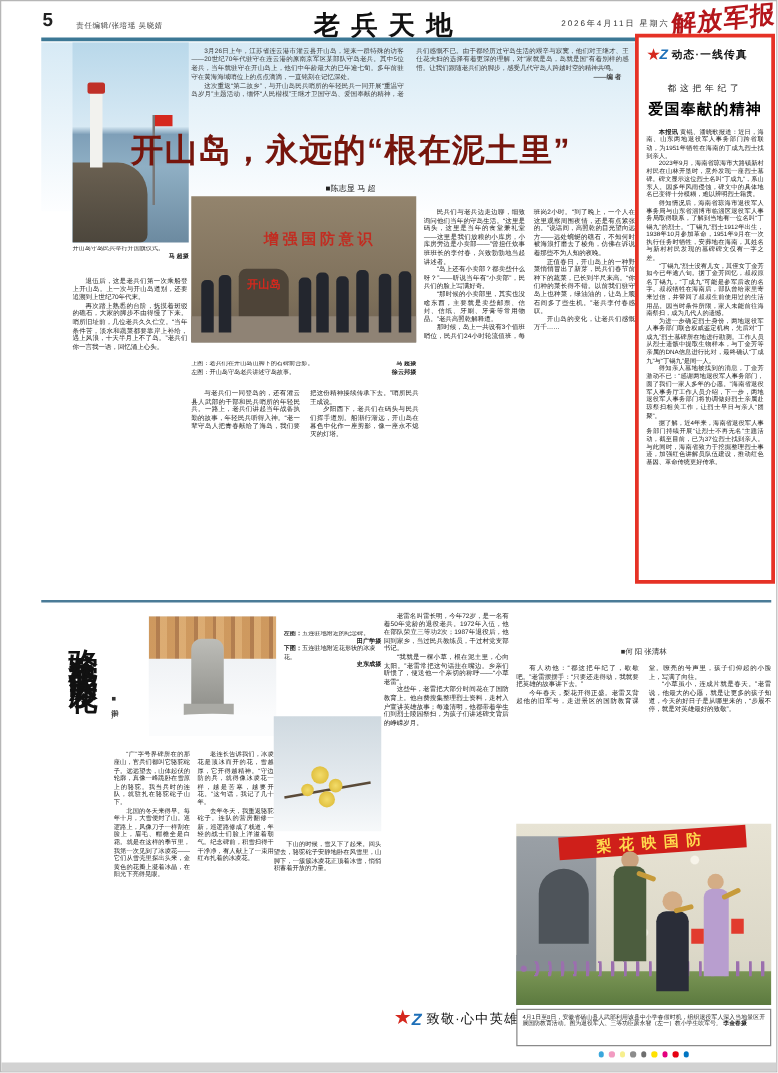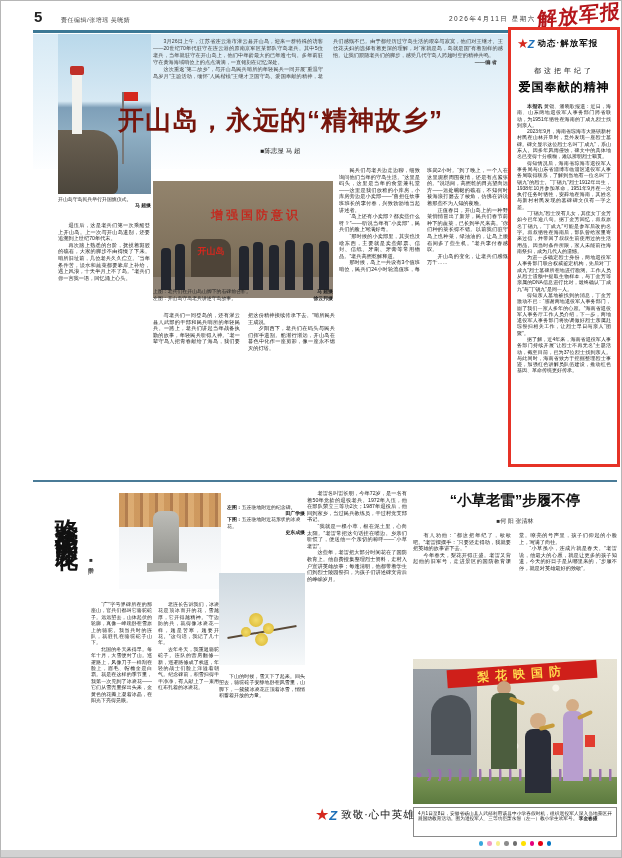--- a/index.html
+++ b/index.html
@@ -34,21 +34,21 @@
   .byline{left:52px;top:146px;width:455px;text-align:center;font-size:6.5px;color:#222;}
   
   .ph-lh{left:57px;top:33px;width:93px;height:160px;background:linear-gradient(#b9d8ea 0%,#d7e9f4 42%,#7e9fb8 46%,#8fafc4 62%,#6c8aa0 100%);overflow:hidden;}
   .lh-rock{position:absolute;left:0;top:96px;width:60px;height:64px;background:linear-gradient(#6b6152,#4c463c);border-radius:0 40% 10% 0;}
   .lh-tower{position:absolute;left:14px;top:40px;width:10px;height:60px;background:#f2f2ee;}
   .lh-cap{position:absolute;left:12px;top:32px;width:14px;height:9px;background:#c03028;border-radius:2px;}
   .lh-pole{position:absolute;left:64px;top:58px;width:1.5px;height:72px;background:#777;}
   .lh-flag{position:absolute;left:66px;top:58px;width:14px;height:9px;background:#d5281e;}
   .cap-lh{left:57px;top:196px;width:93px;}
   
-  .ph-group{left:152px;top:180px;width:180px;height:117px;background:linear-gradient(#93846d,#7d6f5a 70%,#6d6152);overflow:hidden;}
+  .ph-group{left:152px;top:156px;width:180px;height:117px;background:linear-gradient(#93846d,#7d6f5a 70%,#6d6152);overflow:hidden;}
   .gp-slogan{position:absolute;left:58px;top:26px;font-size:12px;font-weight:bold;color:#c8241a;letter-spacing:3px;opacity:.9;}
   .gp-stone{position:absolute;left:38px;top:58px;width:40px;height:42px;background:#4e4438;border-radius:6px 10px 4px 4px;
             color:#d5281e;font-size:9px;font-weight:bold;text-align:center;line-height:12px;padding-top:6px;box-sizing:border-box;}
   .gp-ground{position:absolute;left:0;top:96px;width:180px;height:21px;background:#8f8375;}
   .gp-fig{position:absolute;width:10px;background:#23262e;border-radius:4px 4px 0 0;bottom:8px;}
   .caps-group{left:152px;top:288px;width:180px;}
   
   .bodyA{left:338px;top:166px;width:169px;height:306px;column-count:2;column-gap:7px;}
   .bodyB{left:57px;top:221px;width:92px;height:252px;}
   .bodyC{left:152px;top:311px;width:182px;height:160px;column-count:2;column-gap:8px;}
@@ -115,20 +115,21 @@
   .badge .hl-z{font-size:13px;}
   .badge-text{font-size:10.5px;font-weight:normal;letter-spacing:1px;color:#111;}
 </style>
 </head>
 <body>
 
 <div class="page">
 
   <div class="abs pagenum">5</div>
   <div class="abs editors">责任编辑/张培瑶 吴晓婧</div>
+  <div class="abs section-title">老兵天地</div>
   <div class="abs dateline">2026年4月11日 星期六</div>
   <div class="abs masthead">解放军报</div>
   <div class="abs header-rule"></div>
 
   <div class="abs sky-bg"></div>
 
   <div class="abs intro">
     <p>3月26日上午，江苏省连云港市灌云县开山岛，迎来一群特殊的访客——20世纪70年代驻守在连云港的原南京军区某部队守岛老兵。其中5位老兵，当年就驻守在开山岛上，他们中年龄最大的已年逾七旬。多年前驻守在黄海海域哨位上的点点滴滴，一直铭刻在记忆深处。</p>
     <p>这次重返“第二故乡”，与开山岛民兵哨所的年轻民兵一同开展“重温守岛岁月”主题活动，缅怀“人民楷模”王继才卫国守岛、爱国奉献的精神，老兵们感慨不已。由于都经历过守岛生活的艰辛与寂寞，他们对王继才、王仕花夫妇的选择有着更深的理解，对“家就是岛，岛就是国”有着别样的感悟。让我们跟随老兵们的脚步，感受几代守岛人跨越时空的精神共鸣。</p>
     <p class="sign">——编 者</p>
@@ -139,21 +140,21 @@
     <div class="lh-tower"></div>
     <div class="lh-cap"></div>
     <div class="lh-pole"></div>
     <div class="lh-flag"></div>
   </div>
   <div class="abs cap cap-lh">
     <span>开山岛守岛民兵举行升国旗仪式。</span>
     <span class="credit">马 超摄</span>
   </div>
 
-  <div class="abs headline">开山岛，永远的“精神故乡”</div>
+  <div class="abs headline">开山岛，永远的“根在泥土里”</div>
   <div class="abs byline">■陈志显 马 超</div>
 
   <div class="abs ph-group">
     <div class="gp-slogan">增强国防意识</div>
     <div class="gp-stone">开山岛</div>
     <div class="gp-ground"></div>
     <div class="gp-fig" style="left:8px;height:42px;"></div>
     <div class="gp-fig" style="left:22px;height:46px;"></div>
     <div class="gp-fig" style="left:86px;height:44px;"></div>
     <div class="gp-fig" style="left:100px;height:48px;"></div>
@@ -187,21 +188,21 @@
   </div>
   <div class="abs bodytext bodyC">
     <p>与老兵们一同登岛的，还有灌云县人武部的干部和民兵哨所的年轻民兵。一路上，老兵们讲起当年战备执勤的故事，年轻民兵听得入神。“老一辈守岛人把青春献给了海岛，我们要把这份精神接续传承下去。”哨所民兵王成说。</p>
     <p>夕阳西下，老兵们在码头与民兵们挥手道别。船渐行渐远，开山岛在暮色中化作一座剪影，像一座永不熄灭的灯塔。</p>
   </div>
 
   <div class="abs highlight-box">
     <div class="hl-tag">
       <span class="hl-star">★</span>
       <span class="hl-z">Z</span>
-      <span class="hl-tagtext">动态·解放军报</span>
+      <span class="hl-tagtext">动态·一线传真</span>
     </div>
     <div class="hl-subtitle">都这把年纪了</div>
     <div class="hl-title">爱国奉献的精神</div>
     <div class="hl-body">
       <p><span class="lead">本报讯</span><span> 黄锟、潘晓歌报道：近日，海南、山东两地退役军人事务部门跨省联动，为1951年牺牲在海南的丁成九烈士找到亲人。</span></p>
       <p>2023年9月，海南省琼海市大路镇新村村民在山林开垦时，意外发现一座烈士墓碑。碑文显示这位烈士名叫“丁成九”，系山东人。因多年风雨侵蚀，碑文中的具体地名已变得十分模糊，难以辨明烈士籍贯。</p>
       <p>得知情况后，海南省琼海市退役军人事务局与山东省淄博市临淄区退役军人事务局取得联系，了解到当地有一位名叫“丁锡九”的烈士。“丁锡九”烈士1912年出生，1938年10月参加革命，1951年9月在一次执行任务时牺牲，安葬地在海南，其姓名与新村村民发现的墓碑碑文仅有一字之差。</p>
       <p>“丁锡九”烈士没有儿女，其侄女丁金芳如今已年逾八旬。据丁金芳回忆，叔叔原名丁锡九，“丁成九”可能是参军后改的名字。叔叔牺牲在海南后，部队曾给家里寄来过信，并带回了叔叔生前使用过的生活用品。因当时条件所限，家人未能前往海南祭扫，成为几代人的遗憾。</p>
       <p>为进一步确定烈士身份，两地退役军人事务部门联合权威鉴定机构，先后对“丁成九”烈士墓碑所在地进行勘测。工作人员从烈士遗骸中提取生物样本，与丁金芳等亲属的DNA信息进行比对，最终确认“丁成九”与“丁锡九”是同一人。</p>
       <p>得知亲人墓地被找到的消息，丁金芳激动不已：“感谢两地退役军人事务部门，圆了我们一家人多年的心愿。”海南省退役军人事务厅工作人员介绍，下一步，两地退役军人事务部门将协调做好烈士亲属赴琼祭扫相关工作，让烈士早日与亲人“团聚”。</p>
@@ -244,21 +245,20 @@
   </div>
   <div class="abs bodytext bodyR">
     <p>下山的时候，雪又下了起来。回头望去，骆驼砣子安静地卧在风雪里，山脚下，一簇簇冰凌花正顶着冰雪，悄悄积蓄着开放的力量。</p>
   </div>
 
   <div class="abs bodytext c0">
     <p>老雷名叫雷长明，今年72岁，是一名有着50年党龄的退役老兵。1972年入伍，他在部队荣立三等功2次；1987年退役后，他回到家乡，当过民兵教练员，干过村党支部书记。</p>
     <p>“我就是一棵小草，根在泥土里，心向太阳。”老雷常把这句话挂在嘴边。乡亲们听惯了，便送他一个亲切的称呼——“小草老雷”。</p>
     <p>这些年，老雷把大部分时间花在了国防教育上。他自费搜集整理烈士资料，走村入户宣讲英雄故事；每逢清明，他都带着学生们到烈士陵园祭扫，为孩子们讲述碑文背后的峥嵘岁月。</p>
   </div>
-  <div class="abs headline2">“小草老雷”步履不停</div>
   <div class="abs author2">■何 阳 张清林</div>
   <div class="abs bodytext cols12">
     <p>有人劝他：“都这把年纪了，歇歇吧。”老雷摆摆手：“只要还走得动，我就要把英雄的故事讲下去。”</p>
     <p>今年春天，梨花开得正盛。老雷又背起他的旧军号，走进景区的国防教育课堂。嘹亮的号声里，孩子们仰起的小脸上，写满了向往。</p>
     <p>“小草虽小，连成片就是春天。”老雷说，他最大的心愿，就是让更多的孩子知道，今天的好日子是从哪里来的，“步履不停，就是对英雄最好的致敬”。</p>
   </div>
 
   <div class="abs ph-blossom">
     <div class="bl-wall"></div>
     <div class="bl-arch"></div>

